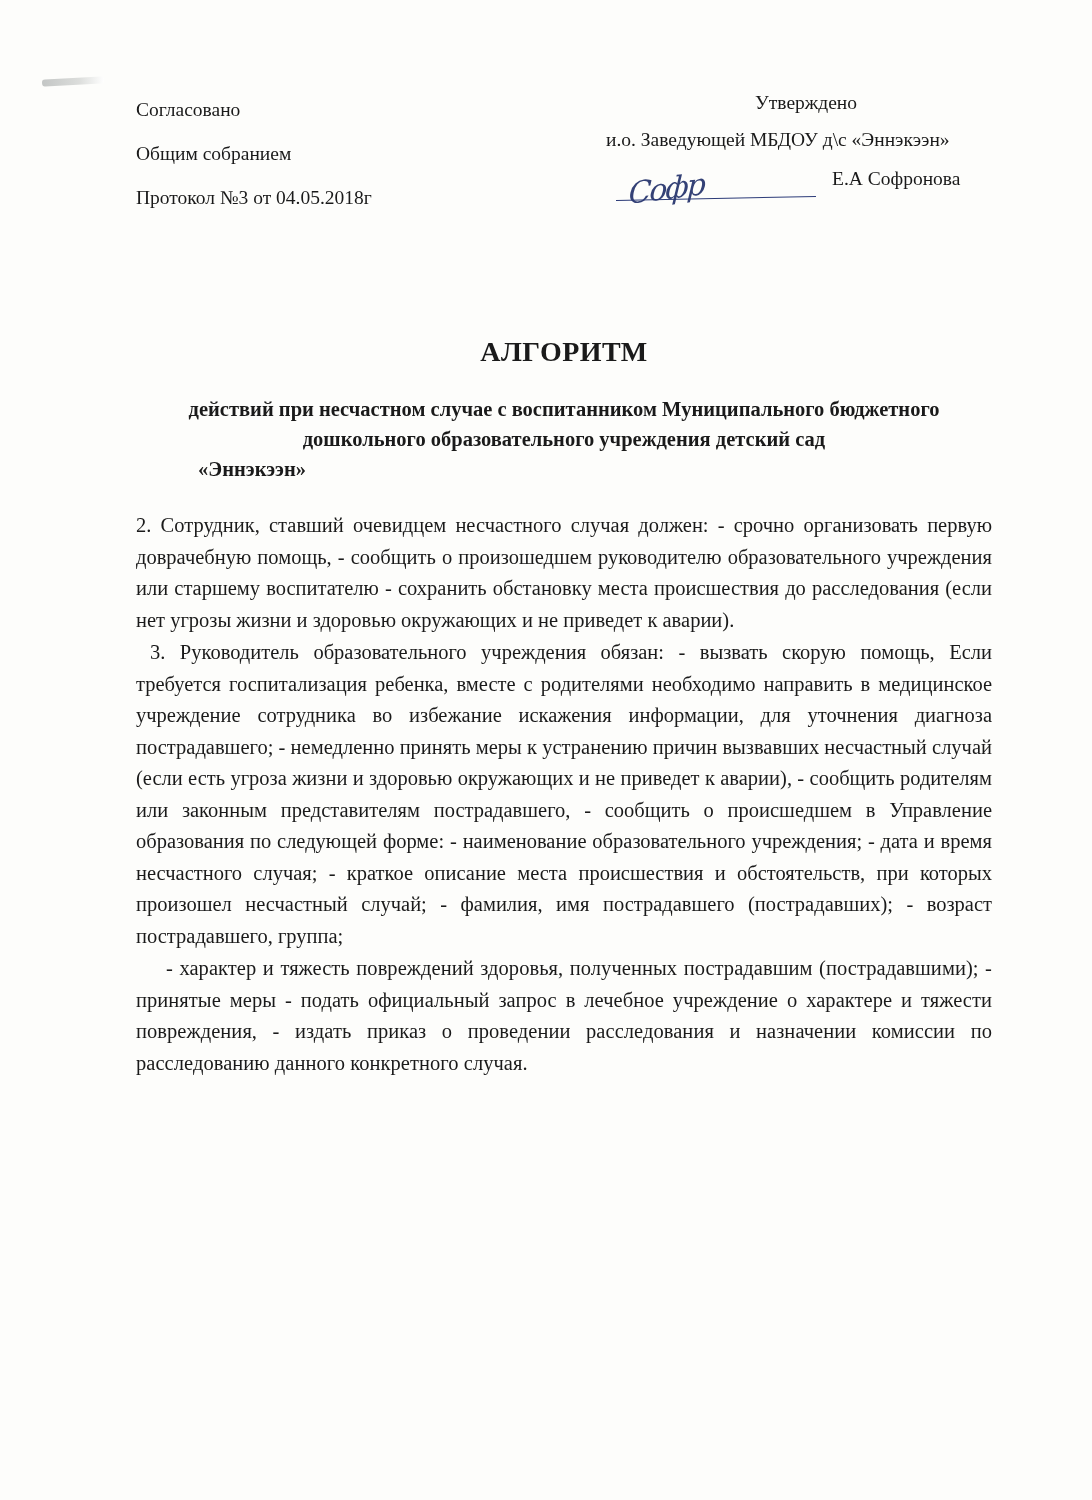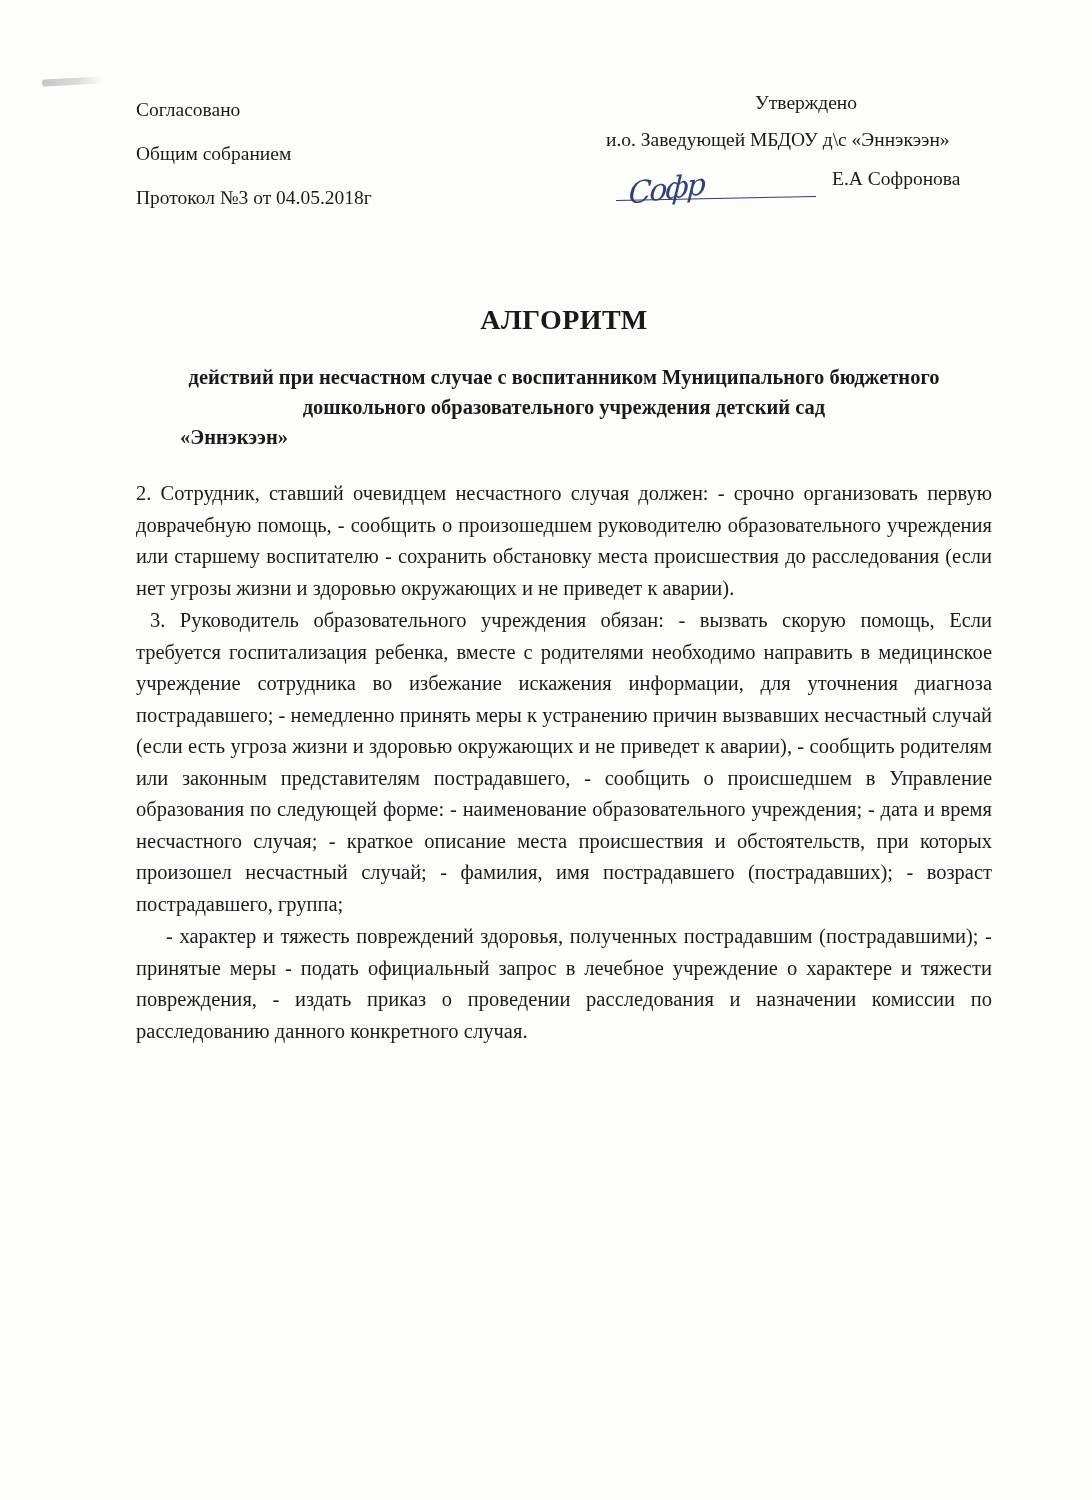--- a/index.html
+++ b/index.html
@@ -37,21 +37,21 @@
     position: absolute;
     left: 136px;
     top: 0;
     width: 856px;
     height: 1500px;
   }
 
   
   .header {
     position: relative;
-    padding-top: 76px;
+    padding-top: 108px;
     height: 180px;
   }
   .col-left {
     position: absolute;
     left: 0;
     top: 88px;
     width: 380px;
   }
   .col-right {
     position: absolute;
@@ -128,21 +128,21 @@
   .doc-subtitle {
     margin: 26px 18px 0 18px;
     text-align: center;
     font-weight: bold;
     font-size: 20.5px;
     line-height: 30px;
   }
   .doc-subtitle .last {
     display: block;
     text-align: left;
-    margin-left: 26px;
+    margin-left: 44px;
   }
 
   
   .body-text {
     margin-top: 26px;
     font-size: 20.5px;
     line-height: 31.5px;
     text-align: justify;
   }
   .para {

